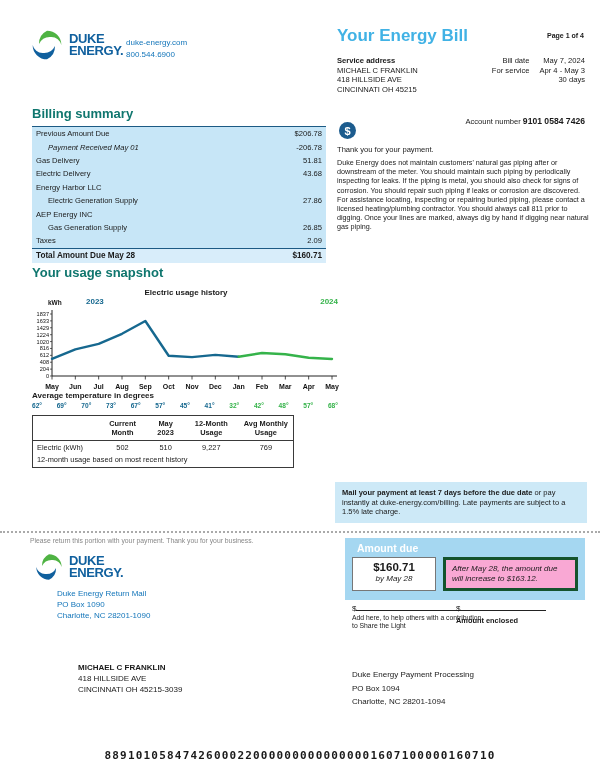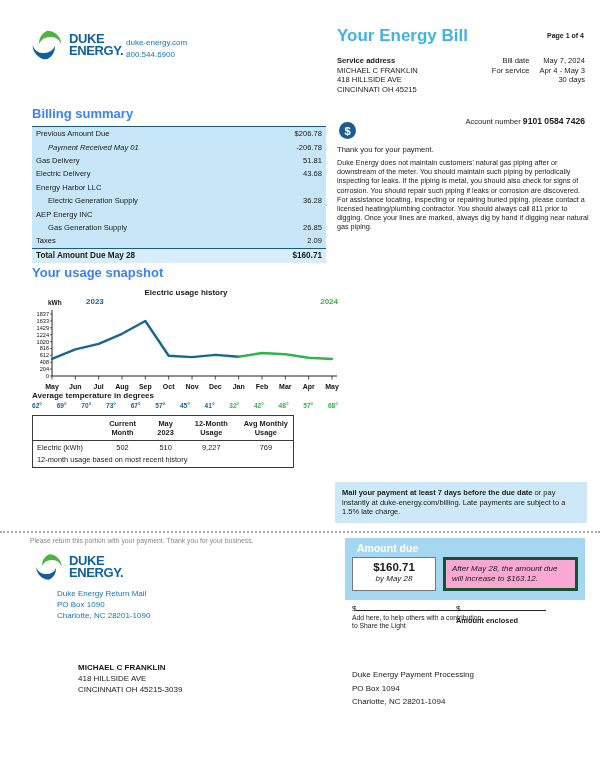--- a/index.html
+++ b/index.html
@@ -14,21 +14,21 @@
   .bill-title{position:absolute;left:337px;top:26px;font-size:17px;font-weight:bold;color:#41b2e5;}
   .page-num{position:absolute;right:16px;top:32px;font-size:7px;font-weight:bold;}
   .svc-block{position:absolute;left:337px;top:56px;font-size:7.6px;line-height:9.6px;}
   .svc-label{font-weight:bold;}
   .bill-info{position:absolute;right:15px;top:56px;display:grid;grid-template-columns:auto auto;column-gap:10px;
              font-size:7.6px;line-height:9.6px;justify-items:end;text-align:right;}
   .acct-row{position:absolute;right:15px;top:116px;font-size:7.6px;}
   .acct-num{font-weight:bold;font-size:8.6px;}
 
   
-  .sec-head{position:absolute;font-size:13px;font-weight:bold;color:#3b82f6;}
+  .sec-head{position:absolute;font-size:13px;font-weight:bold;color:#0f766e;}
   .bs-head{left:32px;top:106px;}
   .bs-table{position:absolute;left:32px;top:126px;width:294px;background:#c7e6f7;
             border-top:1px solid #1c5a84;font-size:7.6px;}
   .bs-row{display:flex;justify-content:space-between;align-items:center;height:13.4px;padding:0 4px;}
   .bs-row .ind{padding-left:12px;}
   .bs-row .ital{font-style:italic;}
   .bs-total{background:#d8edfa;border-top:1px solid #1c5a84;font-weight:bold;font-size:8.2px;height:14px;}
 
   
   .dollar-icon{position:absolute;left:339px;top:122px;width:17px;height:17px;border-radius:50%;
@@ -157,21 +157,21 @@
     <div class="bs-row">
       <span>Electric Delivery</span>
       <span>43.68</span>
     </div>
     <div class="bs-row">
       <span>Energy Harbor LLC</span>
       <span></span>
     </div>
     <div class="bs-row">
       <span class="ind">Electric Generation Supply</span>
-      <span>36.28</span>
+      <span>27.86</span>
     </div>
     <div class="bs-row">
       <span>AEP Energy INC</span>
       <span></span>
     </div>
     <div class="bs-row">
       <span class="ind">Gas Generation Supply</span>
       <span>26.85</span>
     </div>
     <div class="bs-row">
@@ -342,13 +342,14 @@
     <div class="nm">MICHAEL C FRANKLIN</div>
     <div>418 HILLSIDE AVE</div>
     <div>CINCINNATI OH 45215-3039</div>
   </div>
   <div class="addr-right">
     <div>Duke Energy Payment Processing</div>
     <div>PO Box 1094</div>
     <div>Charlotte, NC  28201-1094</div>
   </div>
 
+  <div class="ocr">88910105847426000220000000000000001607100000160710</div>
 </div>
 
 </body></html>

